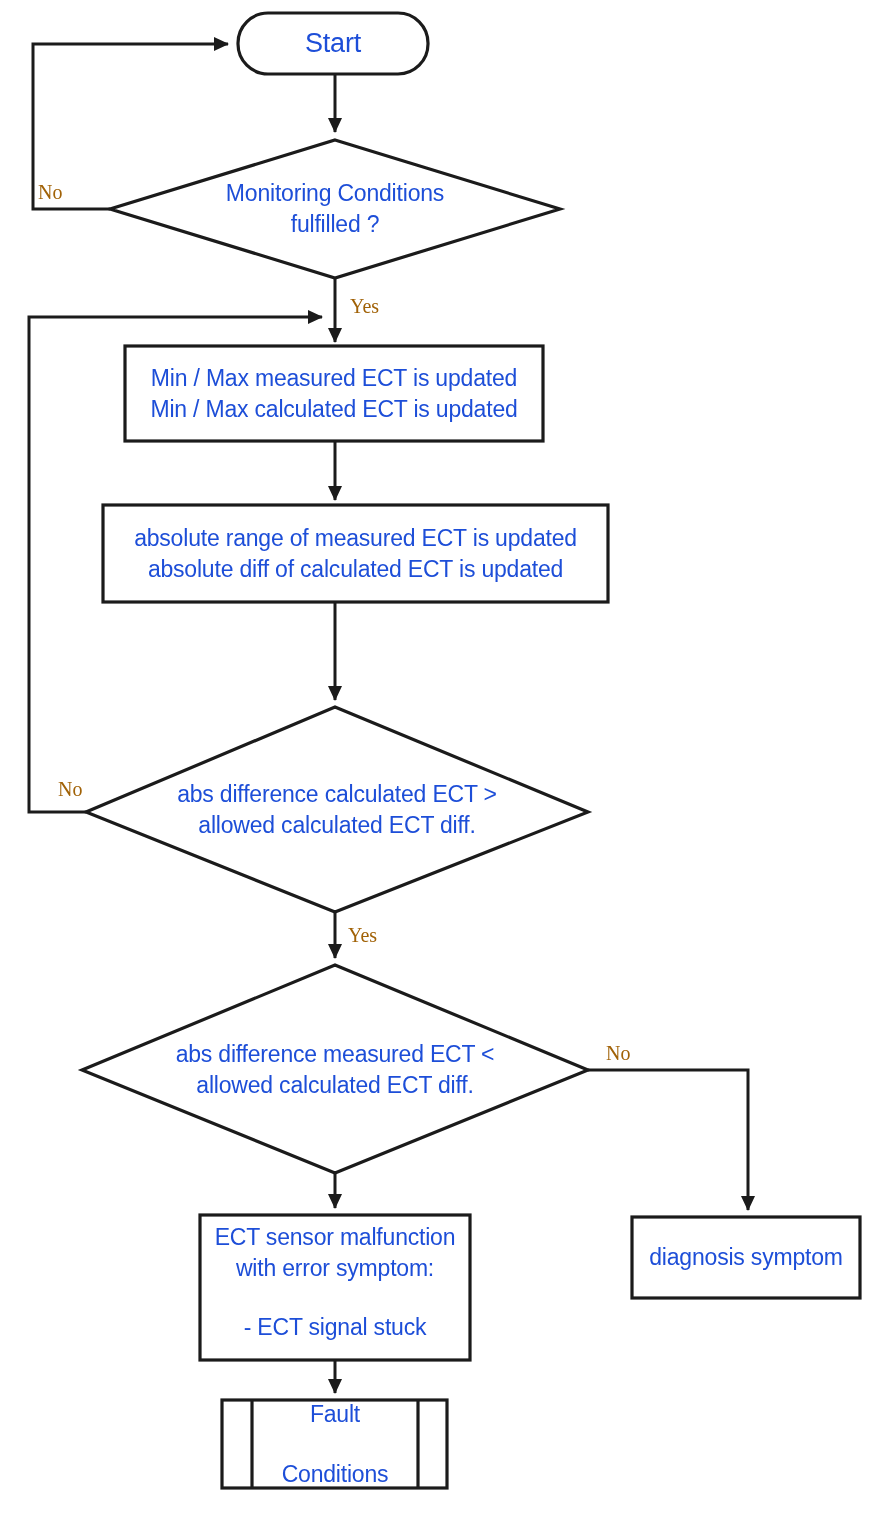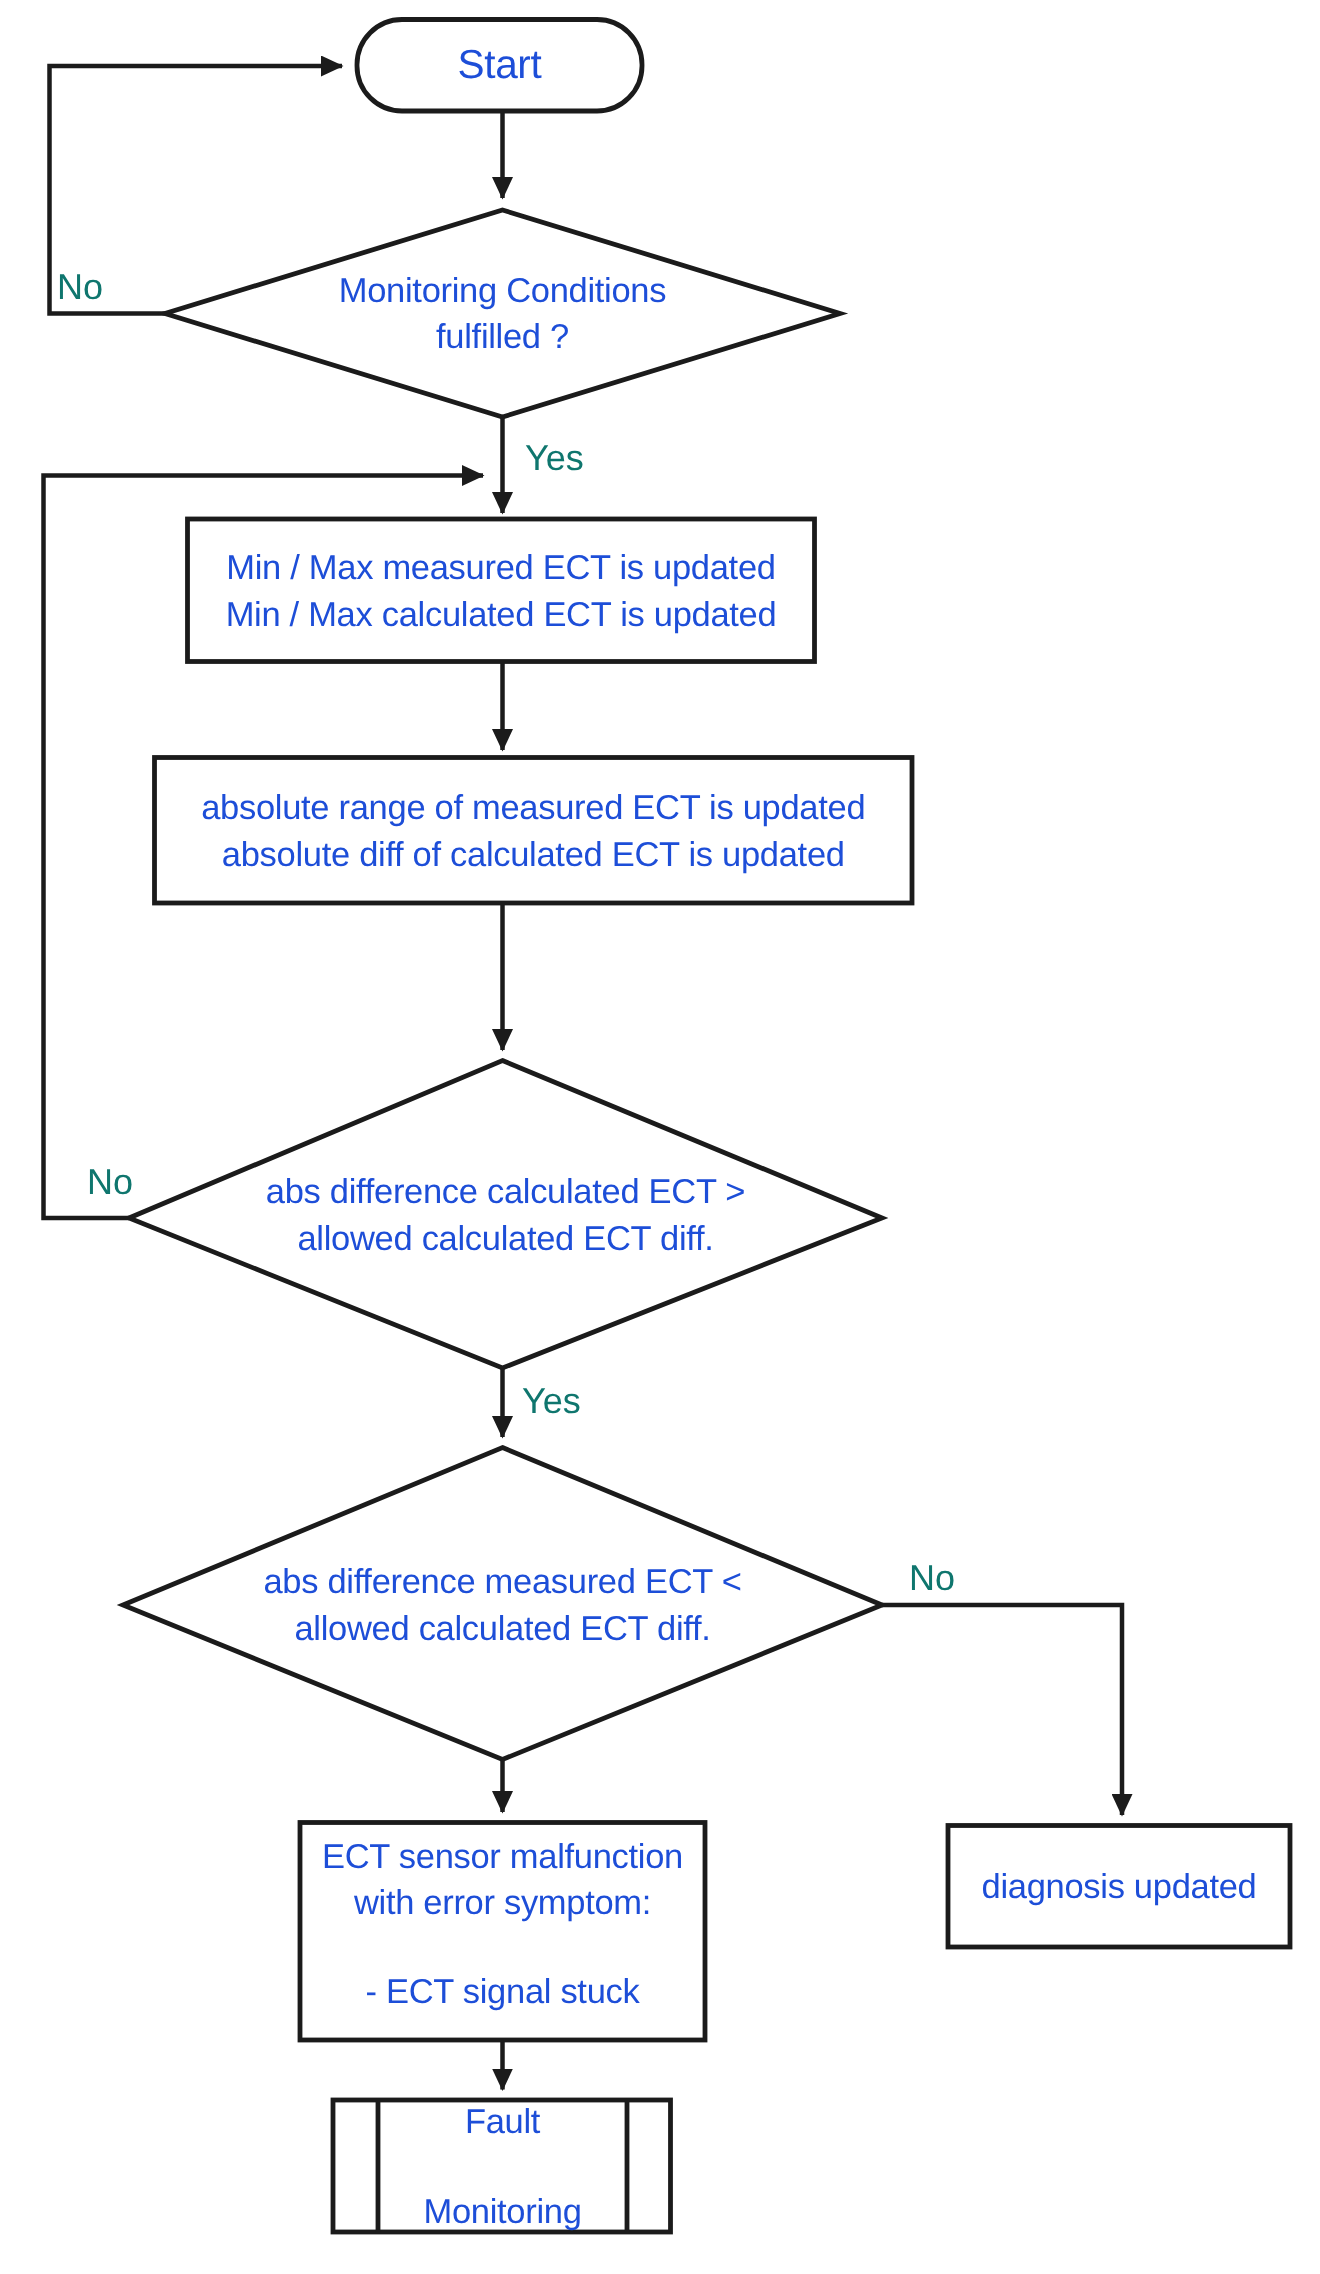--- a/index.html
+++ b/index.html
@@ -7,21 +7,21 @@
     position:relative; width:880px; height:1516px; background:#ffffff;
     font-family:"Liberation Sans", sans-serif; color:#141414; overflow:hidden;
   }
   #wires { position:absolute; left:0; top:0; width:880px; height:1516px; }
   .node-text {
     position:absolute; display:flex; flex-direction:column;
     align-items:center; justify-content:center; text-align:center;
     font-size:23px; line-height:31px; letter-spacing:-0.2px; color:#1d4ed8;
   }
   .edge-label {
-    position:absolute; font-size:24px; line-height:26px; color:#0f766e;
+    position:absolute; font-size:20px; line-height:26px; color:#a16207;font-family:Liberation Serif, serif;
   }
   .start-label { font-size:27px; }
   .spacer28 { height:28px; }
 </style>
 </head>
 <body>
 
 <div id="stage">
 
   <svg id="wires" viewBox="0 0 880 1516" xmlns="http://www.w3.org/2000/svg">
@@ -89,26 +89,26 @@
   </div>
 
   <div class="node-text" style="left:200px; top:1222px; width:270px; justify-content:flex-start;">
     <span>ECT sensor malfunction</span>
     <span>with error symptom:</span>
     <span class="spacer28"></span>
     <span>- ECT signal stuck</span>
   </div>
 
   <div class="node-text" style="left:632px; top:1217px; width:228px; height:81px;">
-    <span>diagnosis updated</span>
+    <span>diagnosis symptom</span>
   </div>
 
   <div class="node-text" style="left:252px; top:1400px; width:166px; height:88px;gap:29px;">
     <span>Fault</span>
-    <span>Monitoring</span>
+    <span>Conditions</span>
   </div>
 
   <div class="edge-label" style="left:38px; top:179px;">No</div>
   <div class="edge-label" style="left:350px; top:293px;">Yes</div>
   <div class="edge-label" style="left:58px; top:776px;">No</div>
   <div class="edge-label" style="left:348px; top:922px;">Yes</div>
   <div class="edge-label" style="left:606px; top:1040px;">No</div>
 
 </div>
 

